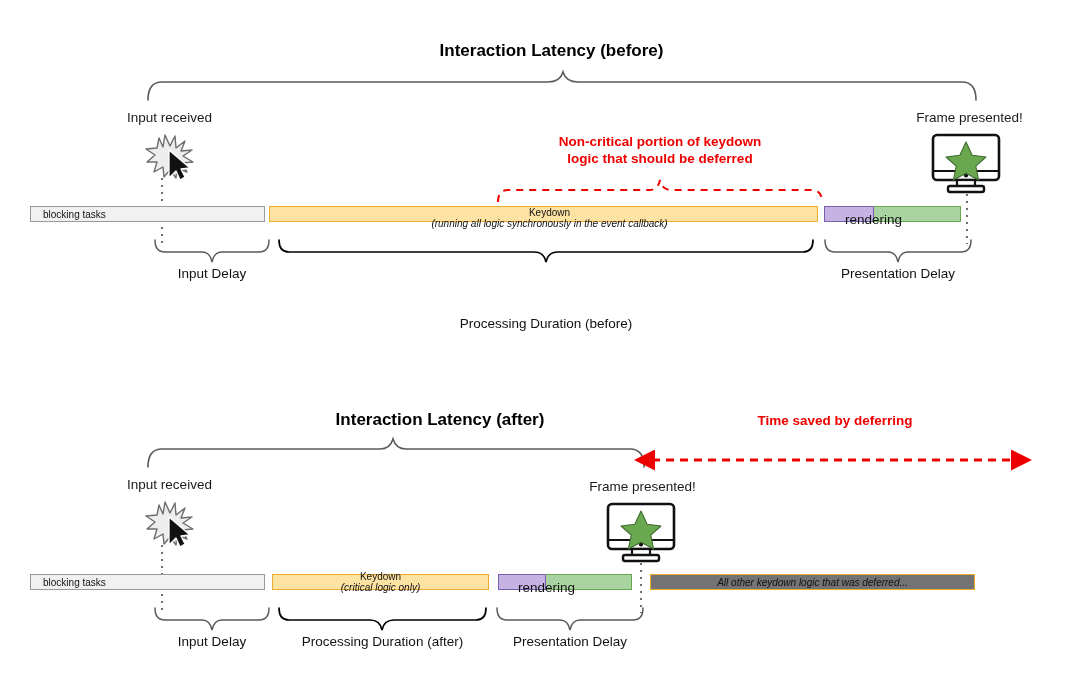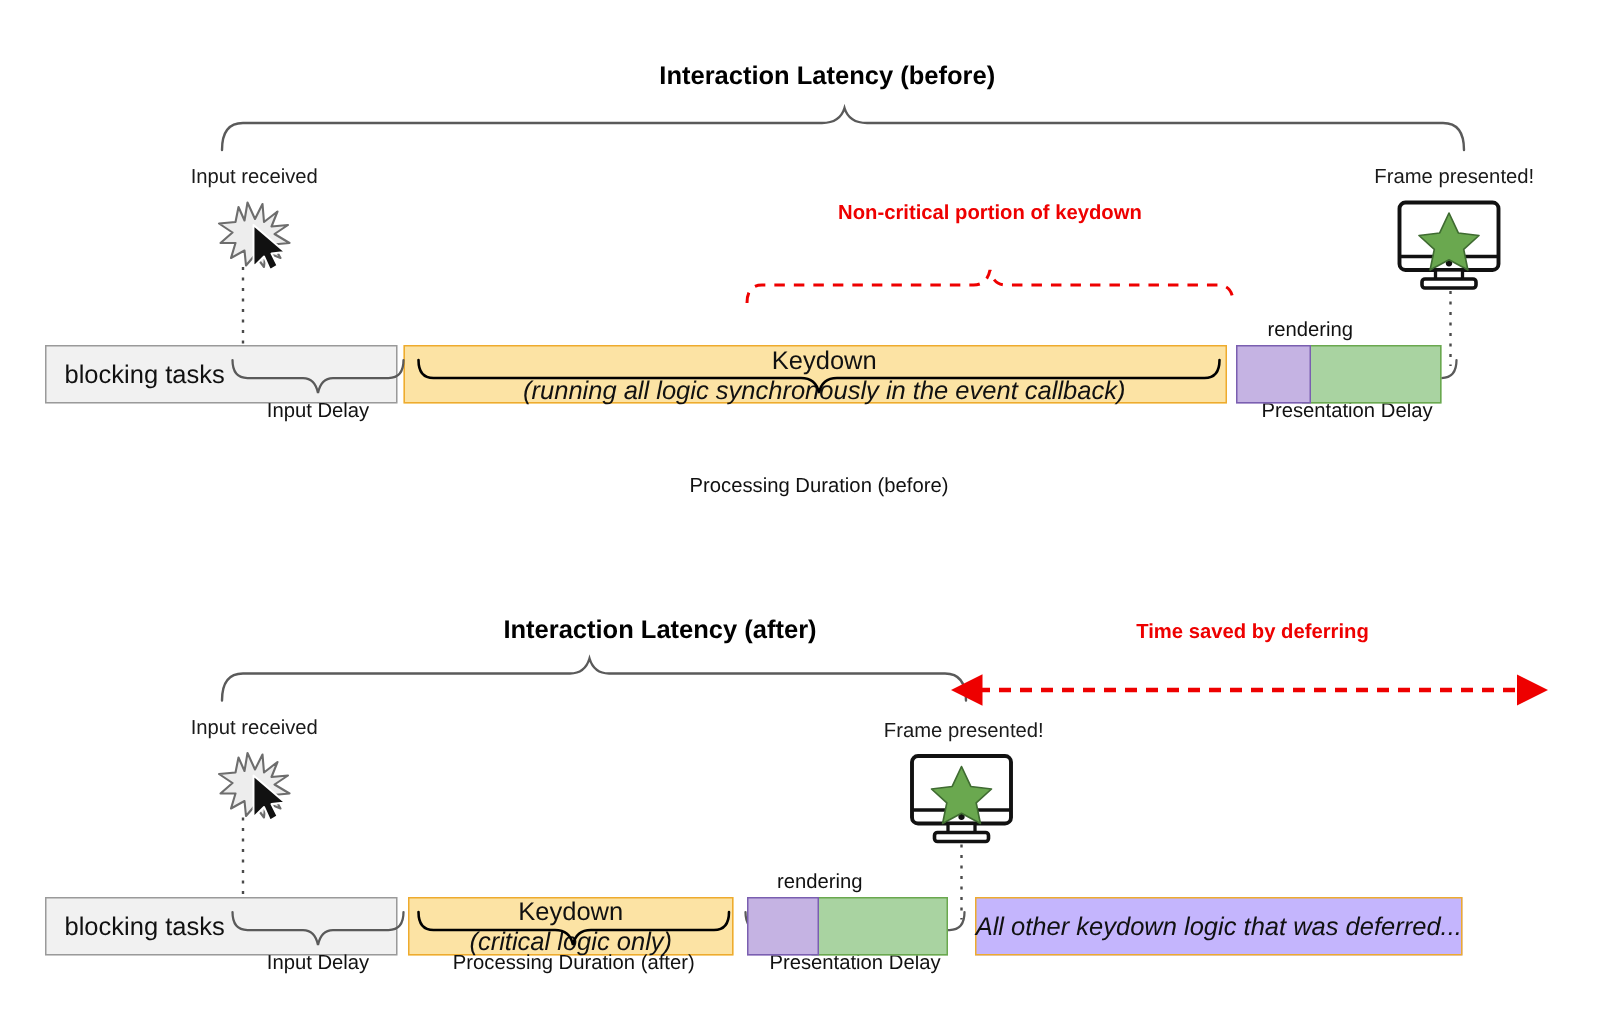--- a/index.html
+++ b/index.html
@@ -28,38 +28,38 @@
   }
 
   
   .red-note{
     font-size:13.5px;font-weight:bold;color:#ee0000;
     text-align:center;line-height:1.25;white-space:nowrap;
   }
 
   
   .bar{
-    box-sizing:border-box;height:39px;display:flex;align-items:center;
-    font-size:17px;color:#111;white-space:nowrap;margin-top:24px;
+    box-sizing:border-box;height:16px;display:flex;align-items:center;
+    font-size:10px;color:#111;white-space:nowrap;
   }
   .bar-blocking{
     background:#f1f1f1;border:1px solid #9a9a9a;padding-left:12px;
   }
   .bar-keydown{
     background:#fce3a4;border:1px solid #eeab2e;padding-left:12px;flex-direction:column;
   }
   .bar-keydown.center{justify-content:center;padding-left:0;}
   .bar-purple{
     background:#c5b3e3;border:1px solid #7a5fb0;
   }
   .bar-green{
     background:#a9d3a1;border:1px solid #6aa84f;
   }
   .bar-deferred{
-    background:#c4b5fd;border:1px solid #eeab2e;justify-content:center;
+    background:#737373;border:1px solid #eeab2e;justify-content:center;
     font-style:italic;
   }
   .rendering-text{
     position:absolute;font-size:13.5px;color:#111;white-space:nowrap;
     z-index:5;pointer-events:none;
   }
   .em{font-style:italic;}
 
   svg{display:block;overflow:visible;}
 </style>
@@ -97,20 +97,21 @@
       <rect x="29" y="47" width="18" height="7" fill="#ffffff" stroke="#111111" stroke-width="2.2"></rect>
       <rect x="20" y="53" width="36" height="6" rx="2" fill="#ffffff" stroke="#111111" stroke-width="2.4"></rect>
     </svg>
 
     <svg class="abs" style="left:965px;top:194px;" width="4" height="50" viewBox="0 0 4 50">
       <line x1="2" y1="0" x2="2" y2="50" stroke="#4a4a4a" stroke-width="1.6" stroke-dasharray="2 5"></line>
     </svg>
 
     <div class="abs red-note" style="left:470px;top:134px;width:380px;">
       <div>Non-critical portion of keydown</div>
+      <div>logic that should be deferred</div>
     </div>
 
     <svg class="abs" style="left:494px;top:178px;" width="332" height="28" viewBox="0 0 332 28">
       <path d="M 4,24 Q 4,12 14,12 L 155,12 Q 164,12 166,2 Q 168,12 177,12 L 318,12 Q 328,12 328,24" fill="none" stroke="#ee0000" stroke-width="2" stroke-dasharray="7 6" stroke-linecap="butt"></path>
     </svg>
 
     <div class="abs bar bar-blocking" style="left:30px;top:206px;width:235px;">blocking tasks</div>
 
     <div class="abs bar bar-keydown" style="left:269px;top:206px;width:549px;">
         <span>Keydown </span>

